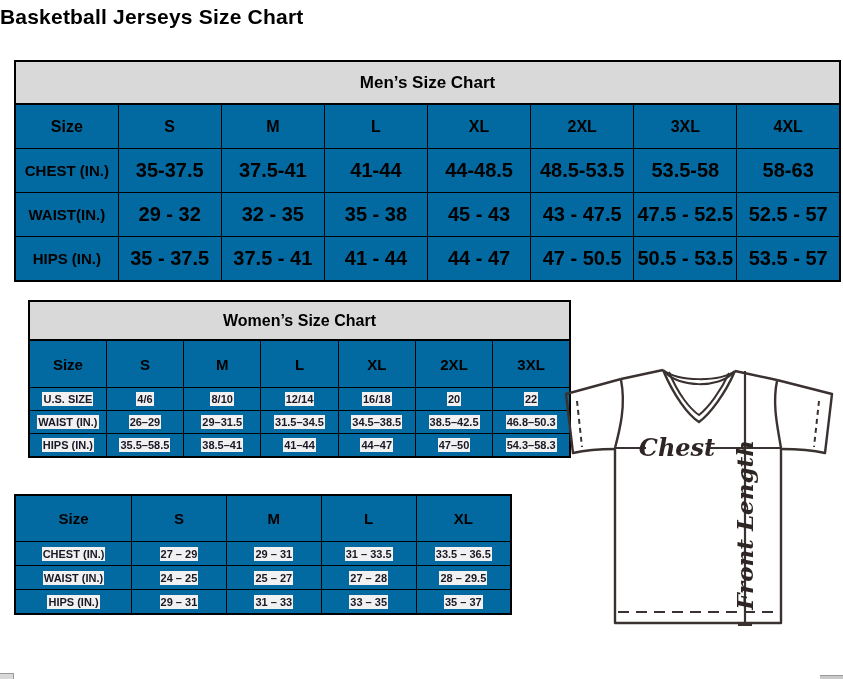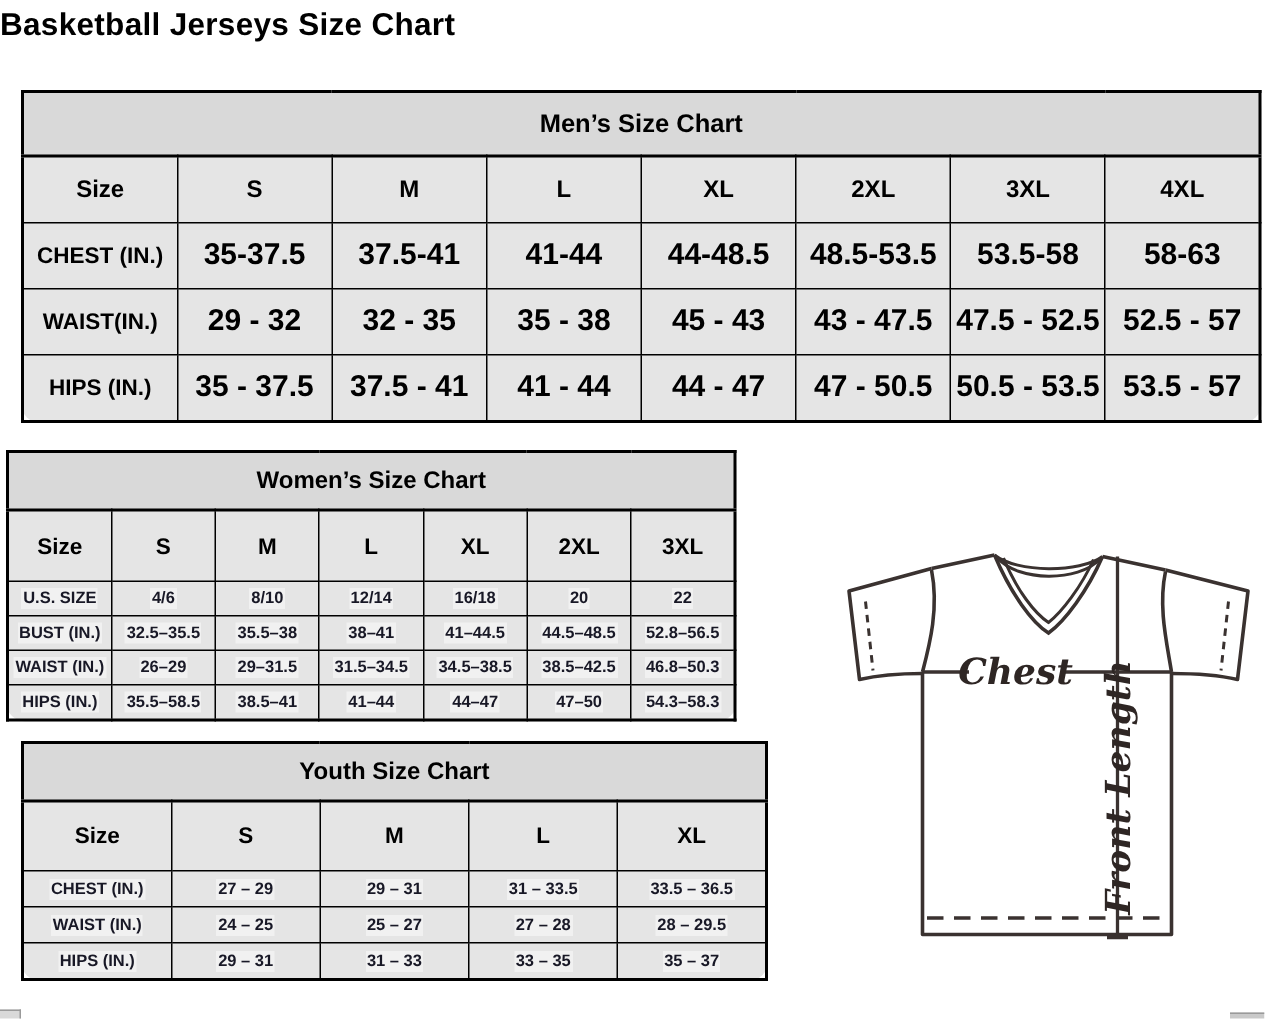--- a/index.html
+++ b/index.html
@@ -5,36 +5,36 @@
   html,body{margin:0;padding:0;}
   body{
     width:843px;height:679px;position:relative;background:#ffffff;
     font-family:"Liberation Sans", sans-serif;overflow:hidden;
   }
   .page-title{
     position:absolute;left:0;top:5px;width:843px;margin:0;
     text-align:left;font-size:21px;font-weight:bold;color:#000;
     letter-spacing:0.2px;
   }
-  .tbl{position:absolute;border-collapse:collapse;table-layout:fixed;background:#e5e5e5;border-radius:13px;}
+  .tbl{position:absolute;border-collapse:collapse;table-layout:fixed;background:#0369a1;}
   .tbl td{
     border:1.5px solid #000;text-align:center;vertical-align:middle;
     font-weight:bold;color:#000;padding:0;overflow:hidden;
   }
   .tbl{border:2px solid #000;}
   .tbl .tbl-header{background:#d9d9d9;border-bottom:2px solid #000;}
 
   .mens{left:14px;top:60px;width:827px;}
   .mens .tbl-header{height:41px;font-size:17px;}
   .mens .size-row td{height:43px;font-size:16px;}
   .mens .data-row td{height:43px;font-size:20px;}
   .mens .data-row .label-col{font-size:15px;}
   .mens .label-col{width:114px;}
 
-  .womens{left:4px;top:300px;width:487px;}
+  .womens{left:28px;top:300px;width:543px;}
   .womens .tbl-header{height:37px;font-size:16px;}
   .womens .size-row td{height:46px;font-size:15px;}
   .womens .data-row td{height:22px;font-size:11px;}
   .womens .label-col{width:86px;}
 
   .youth{left:14px;top:494px;width:498px;}
   .youth .tbl-header{height:37px;font-size:16px;}
   .youth .size-row td{height:45px;font-size:15px;}
   .youth .data-row td{height:23px;font-size:11px;}
   .youth .label-col{width:115px;}
@@ -128,29 +128,20 @@
       <tr class="data-row">
         <td class="label-col"><span>U.S. SIZE</span></td>
         <td><span>4/6</span></td>
         <td><span>8/10</span></td>
         <td><span>12/14</span></td>
         <td><span>16/18</span></td>
         <td><span>20</span></td>
         <td><span>22</span></td>
       </tr>
       <tr class="data-row">
-        <td class="label-col"><span>BUST (IN.)</span></td>
-        <td><span>32.5–35.5</span></td>
-        <td><span>35.5–38</span></td>
-        <td><span>38–41</span></td>
-        <td><span>41–44.5</span></td>
-        <td><span>44.5–48.5</span></td>
-        <td><span>52.8–56.5</span></td>
-      </tr>
-      <tr class="data-row">
         <td class="label-col"><span>WAIST (IN.)</span></td>
         <td><span>26–29</span></td>
         <td><span>29–31.5</span></td>
         <td><span>31.5–34.5</span></td>
         <td><span>34.5–38.5</span></td>
         <td><span>38.5–42.5</span></td>
         <td><span>46.8–50.3</span></td>
       </tr>
       <tr class="data-row">
         <td class="label-col"><span>HIPS (IN.)</span></td>
@@ -158,23 +149,20 @@
         <td><span>38.5–41</span></td>
         <td><span>41–44</span></td>
         <td><span>44–47</span></td>
         <td><span>47–50</span></td>
         <td><span>54.3–58.3</span></td>
       </tr>
     </tbody>
   </table>
 <table class="tbl youth" id="youth-table">
     <tbody>
-      <tr>
-        <td colspan="5" class="tbl-header">Youth Size Chart</td>
-      </tr>
       <tr class="size-row">
         <td class="label-col">Size</td>
         <td>S</td>
         <td>M</td>
         <td>L</td>
         <td>XL</td>
       </tr>
       <tr class="data-row">
         <td class="label-col"><span>CHEST (IN.)</span></td>
         <td><span>27 – 29</span></td>

